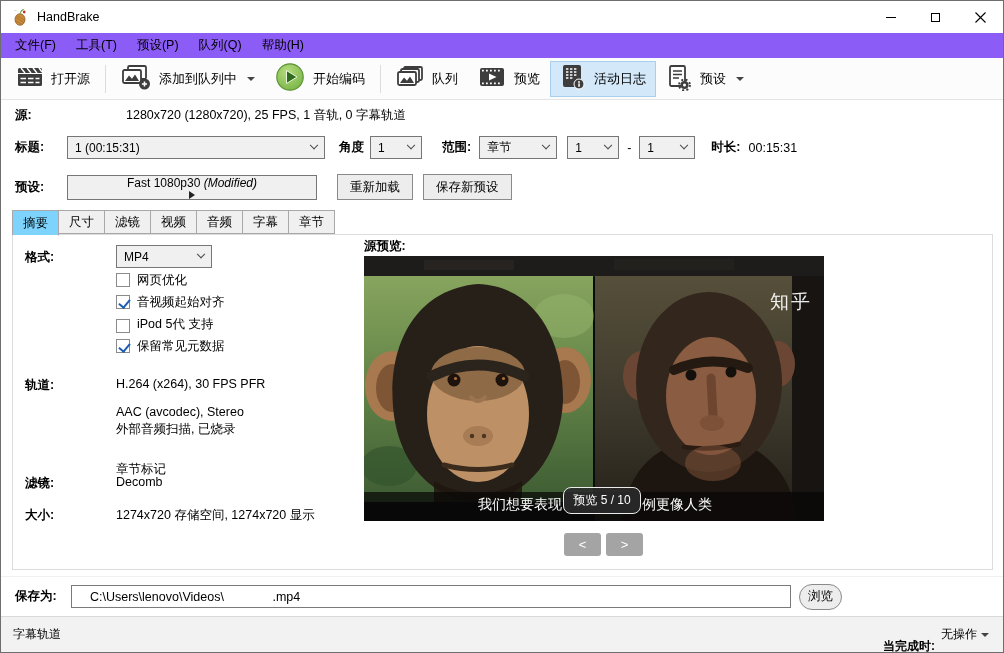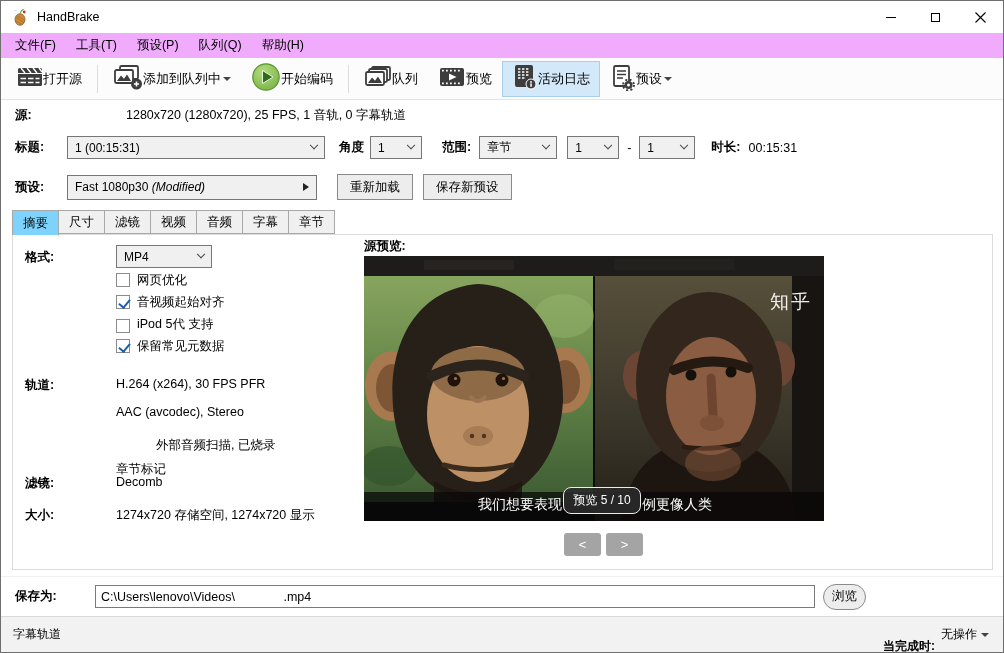--- a/index.html
+++ b/index.html
@@ -9,28 +9,28 @@
 
   
   .titlebar{ height:32px; display:flex; align-items:center; background:#fff; flex:0 0 auto; }
   .titlebar .app-icon{ margin:0 8px 0 10px; display:flex; }
   .titlebar .title{ font-size:12.5px; color:#000; flex:1; }
   .win-ctrl{ width:45px; height:31px; display:flex; align-items:center; justify-content:center; }
   .ctrl-min i{ display:block; width:10px; height:1px; background:#000; }
   .ctrl-max i{ display:block; width:9px; height:9px; border:1px solid #000; }
 
   
-  .menubar{ height:25px; background:#f0abfc; display:flex; align-items:center;
+  .menubar{ height:25px; background:#8b5cf6; display:flex; align-items:center;
             padding-left:4px; font-size:12.5px; flex:0 0 auto; }
   .menu-item{ padding:4px 10px; cursor:default; }
 
   
   .toolbar{ height:42px; background:#fcfcfc; border-bottom:1px solid #e4e4e4;
             display:flex; align-items:center; padding:0 6px; font-size:13px; flex:0 0 auto; }
-  .tb-btn{ display:flex; align-items:center; gap:0; padding:4px 9px; height:36px;
+  .tb-btn{ display:flex; align-items:center; gap:8px; padding:4px 9px; height:36px;
            border:1px solid transparent; white-space:nowrap; }
   .tb-btn.active{ background:#d3e8f8; border-color:#a9cfec; }
   .tb-sep{ width:1px; height:28px; background:#dcdcdc; margin:0 5px; }
   .caret-down{ width:0; height:0; border-left:4px solid transparent; border-right:4px solid transparent;
                border-top:4px solid #444; margin-left:2px; }
 
   
   .row{ display:flex; align-items:center; font-size:12.5px; flex:0 0 auto; }
   .row .lbl{ font-weight:bold; }
   .source-row{ height:30px; }
@@ -70,21 +70,21 @@
   .preview-tooltip{ position:absolute; left:199px; top:231px; width:78px; height:27px;
         background:rgba(43,43,43,0.88); border:1px solid #ececec; border-radius:8px; color:#fff;
         display:flex; align-items:center; justify-content:center; font-size:12px; }
   .nav-btn{ width:37px; height:23px; background:#a4a4a4; color:#fff; border:none; border-radius:3px;
         font-size:13px; font-family:inherit; }
 
   
   .save-row{ height:40px; border-top:1px solid #f0f0f0; }
   .save-row .lbl{ margin-left:14px; width:56px; }
   .save-input{ width:720px; height:23px; border:1px solid #7a7a7a; font-size:12.5px;
-        padding:0 5px; font-family:inherit;margin-left:24px; }
+        padding:0 18px; font-family:inherit; }
   .statusbar{ height:36px; background:#f2f2f2; border-top:1px solid #d9d9d9; display:flex;
         align-items:center; font-size:12px; flex:0 0 auto; }
   .statusbar .left{ margin-left:12px; flex:1; }
   .statusbar .right{ margin-right:14px; display:flex; align-items:center; gap:6px; }
   .statusbar .right .lbl{ font-weight:bold;margin-top:24px; }
   .tri-down-sm{ width:0; height:0; border-left:4px solid transparent; border-right:4px solid transparent;
         border-top:4px solid #444; }
 </style>
 </head>
 <body>
@@ -246,21 +246,21 @@
     <div class="combo" style="width:56px;">
       <span>1</span>
       <span class="chev"></span>
     </div>
     <span class="lbl" style="margin-left:16px; margin-right:8px;">时长:</span>
     <span>00:15:31</span>
   </div>
 
   <div class="row preset-row">
     <span class="lbl" style="margin-left:14px; width:52px;">预设:</span>
-    <div class="combo" style="width:250px; height:25px;">
+    <div class="combo" style="width:250px; height:25px;flex-direction:column;">
       <span>
         <span>Fast 1080p30</span>
         <i>(Modified)</i>
       </span>
       <span class="tri-right"></span>
     </div>
     <button class="btn" style="margin-left:20px;">重新加载</button>
     <button class="btn" style="margin-left:10px;">保存新预设</button>
   </div>
 
@@ -295,21 +295,21 @@
       <span>iPod 5代 支持</span>
     </div>
     <div class="cb-row" style="left:115px; top:128px;">
       <span class="cb" data-checked="true"></span>
       <span>保留常见元数据</span>
     </div>
 
     <span class="abs flabel" style="left:24px; top:168px;">轨道:</span>
     <span class="abs" style="left:115px; top:168px;">H.264 (x264), 30 FPS PFR</span>
     <span class="abs" style="left:115px; top:196px;">AAC (avcodec), Stereo</span>
-    <span class="abs" style="left:115px; top:228px;margin-left:40px;">外部音频扫描, 已烧录</span>
+    <span class="abs" style="left:115px; top:212px;">外部音频扫描, 已烧录</span>
     <span class="abs" style="left:115px; top:252px;">章节标记</span>
 
     <span class="abs flabel" style="left:24px; top:266px;">滤镜:</span>
     <span class="abs" style="left:115px; top:266px;">Decomb</span>
 
     <span class="abs flabel" style="left:24px; top:298px;">大小:</span>
     <span class="abs" style="left:115px; top:298px;">1274x720 存储空间, 1274x720 显示</span>
 
     <span class="abs flabel" style="left:363px; top:29px;">源预览:</span>
 

